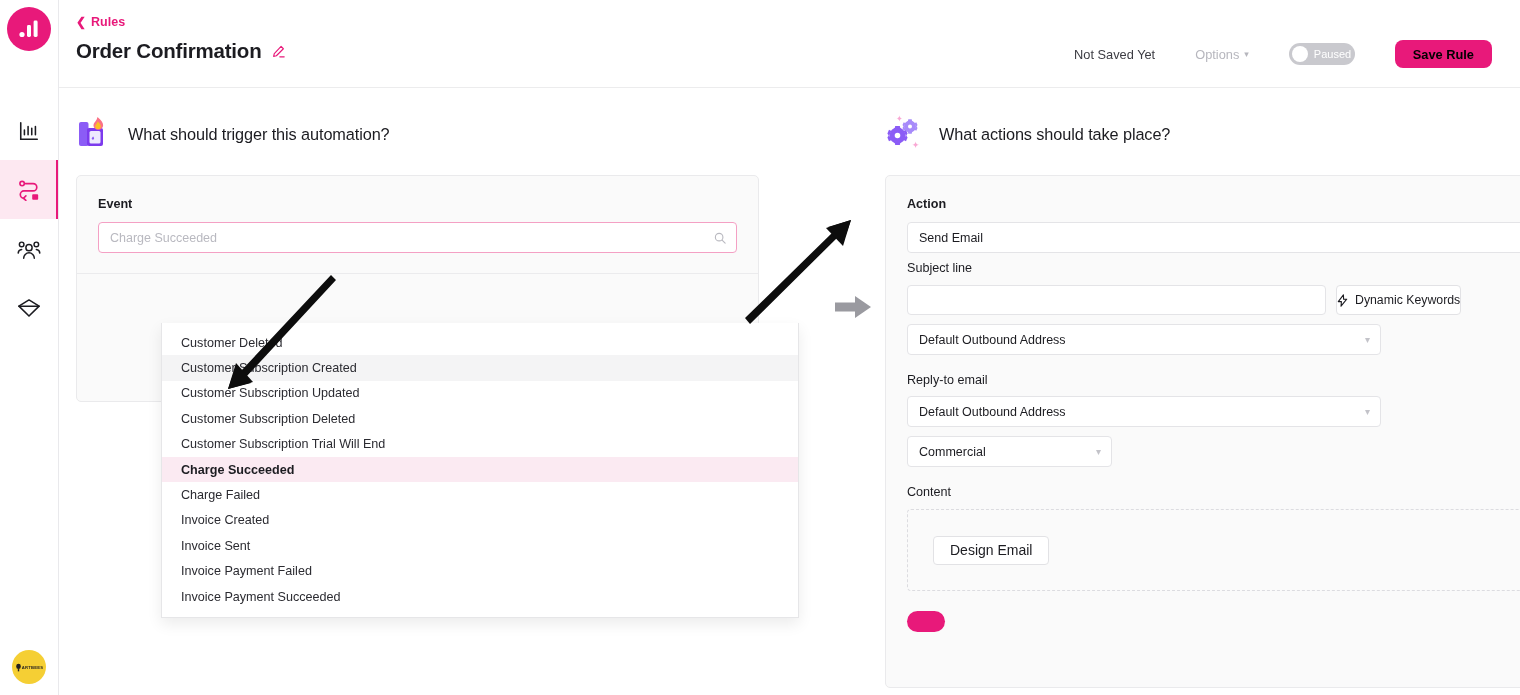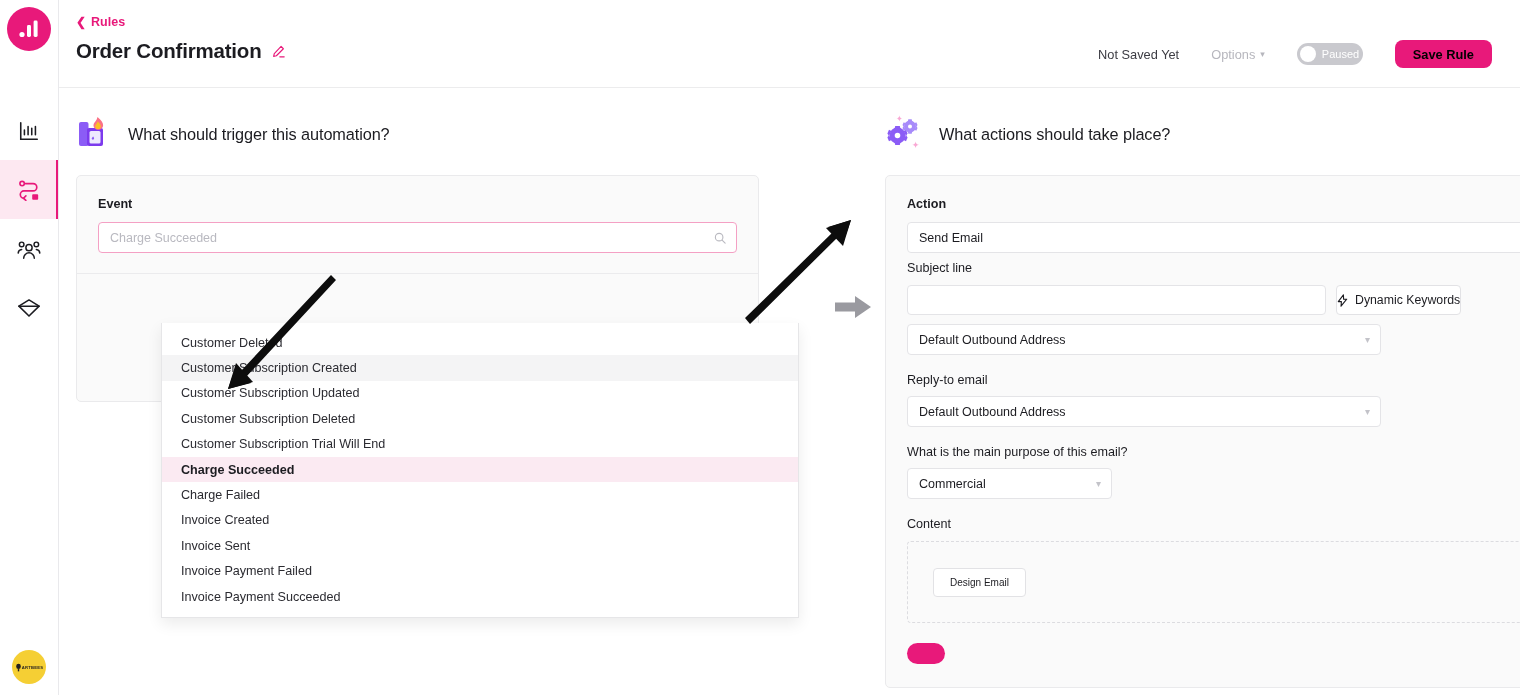--- a/index.html
+++ b/index.html
@@ -67,21 +67,21 @@
     color: #e8197a; font-size: 12.5px; font-weight: bold;
     cursor: pointer;
   }
   .crumb .chev { font-size: 12px; line-height: 1; }
   .title-row { display: flex; align-items: center; gap: 11px; margin-top: 9px; }
   .page-title { font-size: 20.5px; font-weight: bold; color: #1c1c21; letter-spacing: -.2px; }
   .pencil { cursor: pointer; display: flex; }
 
   .top-right {
     position: absolute; right: 28px; top: 40px;
-    display: flex; align-items: center; gap: 32px;
+    display: flex; align-items: center; gap: 40px;
   }
   .not-saved { font-size: 12.8px; color: #3c3c43; }
   .options {
     font-size: 12.8px; color: #b6b6bd; display: inline-flex; align-items: center; gap: 5px;
     cursor: pointer;
   }
   .options .cd { font-size: 9px; }
   .pause-toggle {
     width: 66px; height: 22px; border-radius: 11px;
     background: #c9c9ce; display: flex; align-items: center;
@@ -190,21 +190,21 @@
     margin-top: 10px;
     width: 634px; height: 82px;
     border: 1px dashed #dcdce0;
     border-radius: 4px;
     display: flex; align-items: center;
     padding-left: 25px;
   }
   .design-btn {
     background: #fff; border: 1px solid #e2e2e5; border-radius: 4px;
     height: 29px; padding: 0 16px;
-    font-size: 10px; color: #1c1c21; cursor: pointer;
+    font-size: 14px; color: #1c1c21; cursor: pointer;
     font-family: inherit;
   }
   .resend-row { display: flex; align-items: center; gap: 12px; margin-top: 20px; }
   .switch-on {
     width: 38px; height: 21px; border-radius: 11px; background: #e8197a;
     display: flex; align-items: center; justify-content: flex-end;
     padding: 0 3px; cursor: pointer;
   }
 
   
@@ -396,21 +396,20 @@
             <span>Default Outbound Address</span>
             <span class="cv">▾</span>
           </div>
 
           <div class="field-label norm mt18">Reply-to email</div>
           <div class="select-box sel-mid">
             <span>Default Outbound Address</span>
             <span class="cv">▾</span>
           </div>
 
-          <div class="field-label norm mt18">What is the main purpose of this email?</div>
           <div class="select-box sel-sm">
             <span>Commercial</span>
             <span class="cv">▾</span>
           </div>
 
           <div class="field-label norm mt18">Content</div>
           <div class="content-box">
             <button class="design-btn">Design Email</button>
           </div>
 

